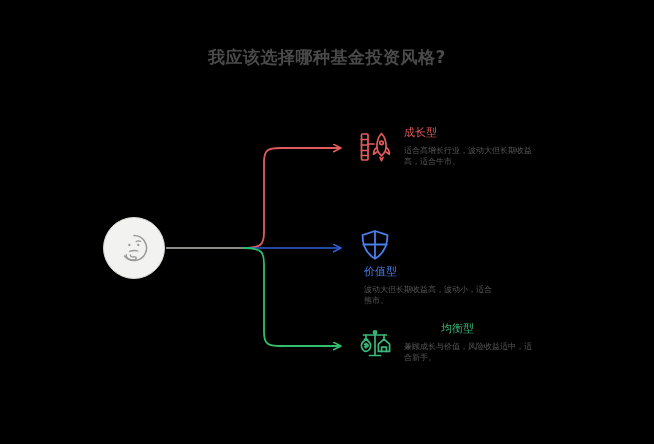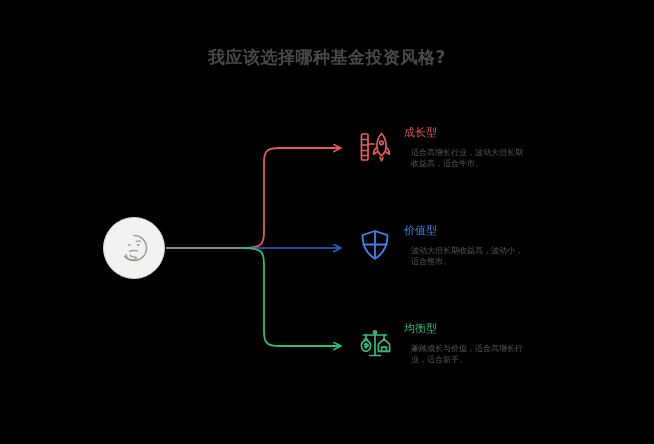--- a/index.html
+++ b/index.html
@@ -87,26 +87,26 @@
     font-size: 11px;
     font-weight: normal;
     line-height: 14px;
     margin: 0 0 5px 0;
     white-space: nowrap;
   }
   .branch-desc {
     font-size: 8px;
     line-height: 11px;
     color: #585858;
-    margin: 7px;
+    margin: 0;
     word-break: break-all;
   }
 
   #branch-growth   { left: 355px; top: 126px; }
-  #branch-value    { left: 355px; top: 224px; }
+  #branch-value    { left: 355px; top: 224px; flex-direction: column; }
   #branch-balanced { left: 355px; top: 322px; }
 </style>
 </head>
 <body>
 
 <div id="canvas">
 
   <div id="title">我应该选择哪种基金投资风格?</div>
 
   <svg id="connectors" viewBox="0 0 654 444">
@@ -218,18 +218,18 @@
           <path d="M8,17.4 v4.6 M6.6,18.4 q1.4,-1.1 2.8,0 q1.4,1.1 0,2.2 q-1.4,1.1 -2.8,0"></path>
 
           <line x1="26" y1="9" x2="26" y2="12.5"></line>
 
           <path d="M26,13.2 l-5.6,5.0 v7.2 h11.2 v-7.2 z"></path>
           <path d="M23.6,25.4 v-4.2 h4.8 v4.2"></path>
         </g>
       </svg>
     </div>
     <div class="branch-text">
-      <div class="branch-heading" style="color:#3cb878;">均衡型</div>
-      <div class="branch-desc">兼顾成长与价值，适合高增长行业，适合新手。</div>
+      <div class="branch-heading" style="color:#3cb878;margin-left:37px;">均衡型</div>
+      <div class="branch-desc">兼顾成长与价值，风险收益适中，适合新手。</div>
     </div>
   </div>
 
 </div>
 
 </body></html>

